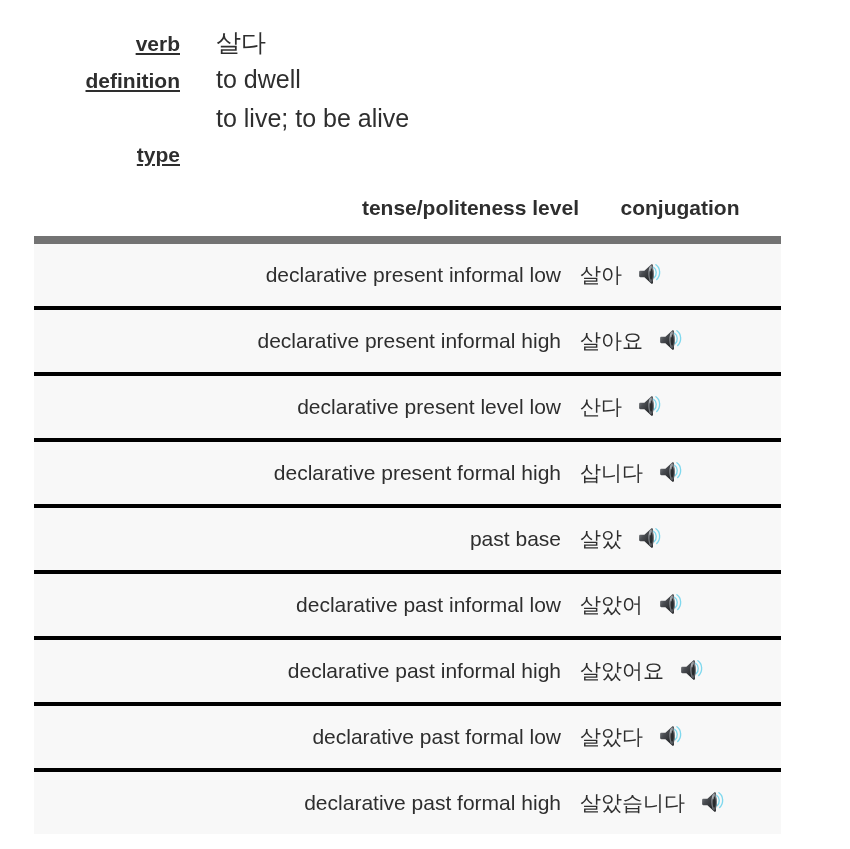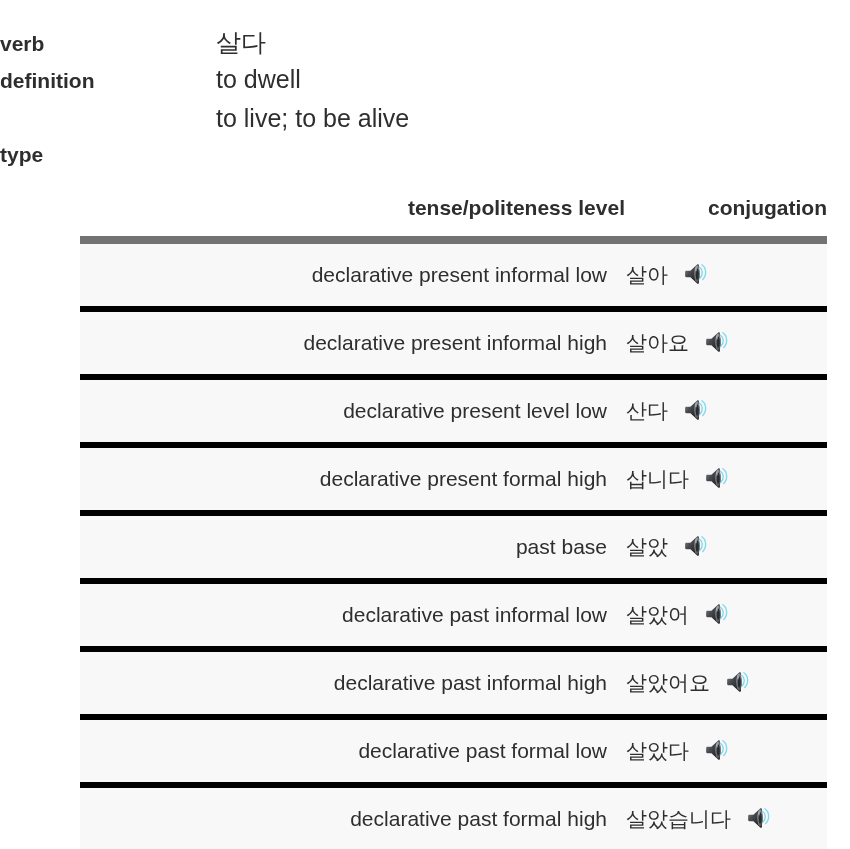--- a/index.html
+++ b/index.html
@@ -21,37 +21,39 @@
   #info-block {
     padding-top: 26px;
   }
   .info-row {
     display: flex;
     align-items: baseline;
     height: 39px;
   }
   .info-label {
     width: 180px;
+    text-align: right;
     font-weight: bold;
     font-size: 21px;
     color: #2e2e2e;
     flex: 0 0 180px;
     white-space: nowrap;
+    text-decoration: underline;
   }
   .info-value {
     padding-left: 36px;
     font-size: 25px;
     color: #2e2e2e;
     white-space: nowrap;
   }
 
   
   #conjugation-table-wrap {
     margin-top: 14px;
-    padding-left: 80px;
+    padding-left: 34px;
     padding-right: 53px;
   }
   table.conj {
     border-collapse: collapse;
     width: 747px;
     table-layout: fixed;
   }
   table.conj col.c-tense { width: 545px; }
   table.conj col.c-conj  { width: 202px; }
 
@@ -61,32 +63,32 @@
     color: #2e2e2e;
     padding: 0 0 16px 0;
     background: #ffffff;
     vertical-align: bottom;
   }
   th.th-tense {
     text-align: right;
     padding-right: 18px;
   }
   th.th-conj {
-    text-align: right;
+    text-align: center;
     padding-left: 0;
   }
 
   table.conj tbody tr {
     background: #f8f8f8;
   }
   table.conj tbody tr:first-child td {
     border-top: 8px solid #737373;
   }
   table.conj tbody tr + tr td {
-    border-top: 6px solid #000000;
+    border-top: 4px solid #000000;
   }
   table.conj tbody td {
     height: 60px;
     font-size: 21px;
     color: #2e2e2e;
     vertical-align: middle;
   }
   td.td-tense {
     text-align: right;
     padding-right: 18px;

